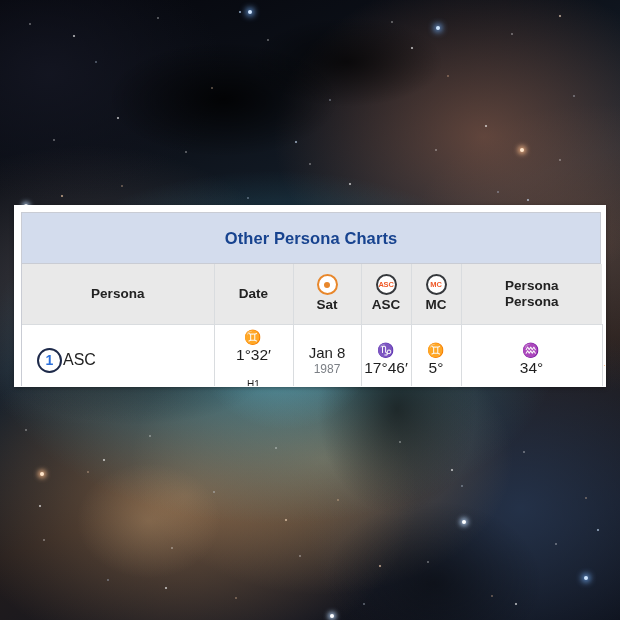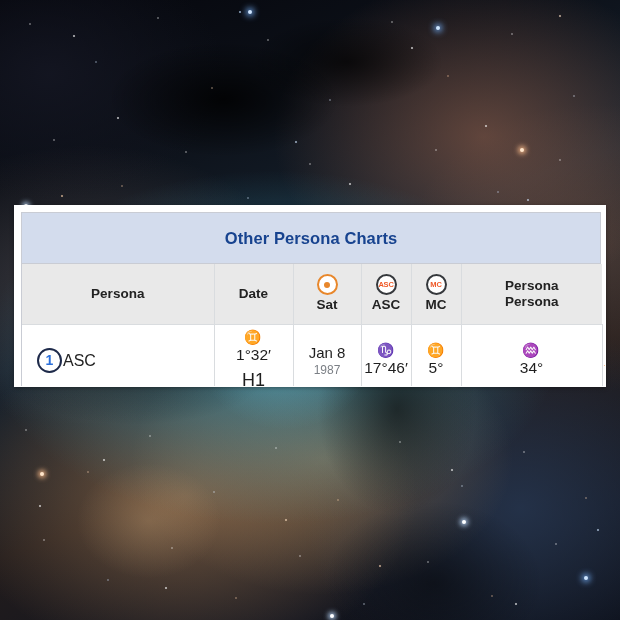--- a/index.html
+++ b/index.html
@@ -294,21 +294,21 @@
     font-size: 14px;
     line-height: 1;
     margin-bottom: 2px;
   }
   .glyph.green { color: #5aa35f; }
   .glyph.gray  { color: #6d7176; }
 
   .date-main { font-size: 15px; color: #1f1f1f; }
   .date-year { font-size: 12px; color: #7b7f85; margin-top: 1px; }
   .deg  { font-size: 15.5px; color: #1f1f1f; }
-  .house{ font-size: 18px; color: #1f1f1f; margin-top: 6px; }
+  .house{ font-size: 10px; color: #1f1f1f; margin-top: 15px; }
 
   .links {
     display: flex;
     align-items: center;
     justify-content: space-around;
     gap: 6px;
   }
   .link {
     color: #f0812a;
     text-decoration: underline;

